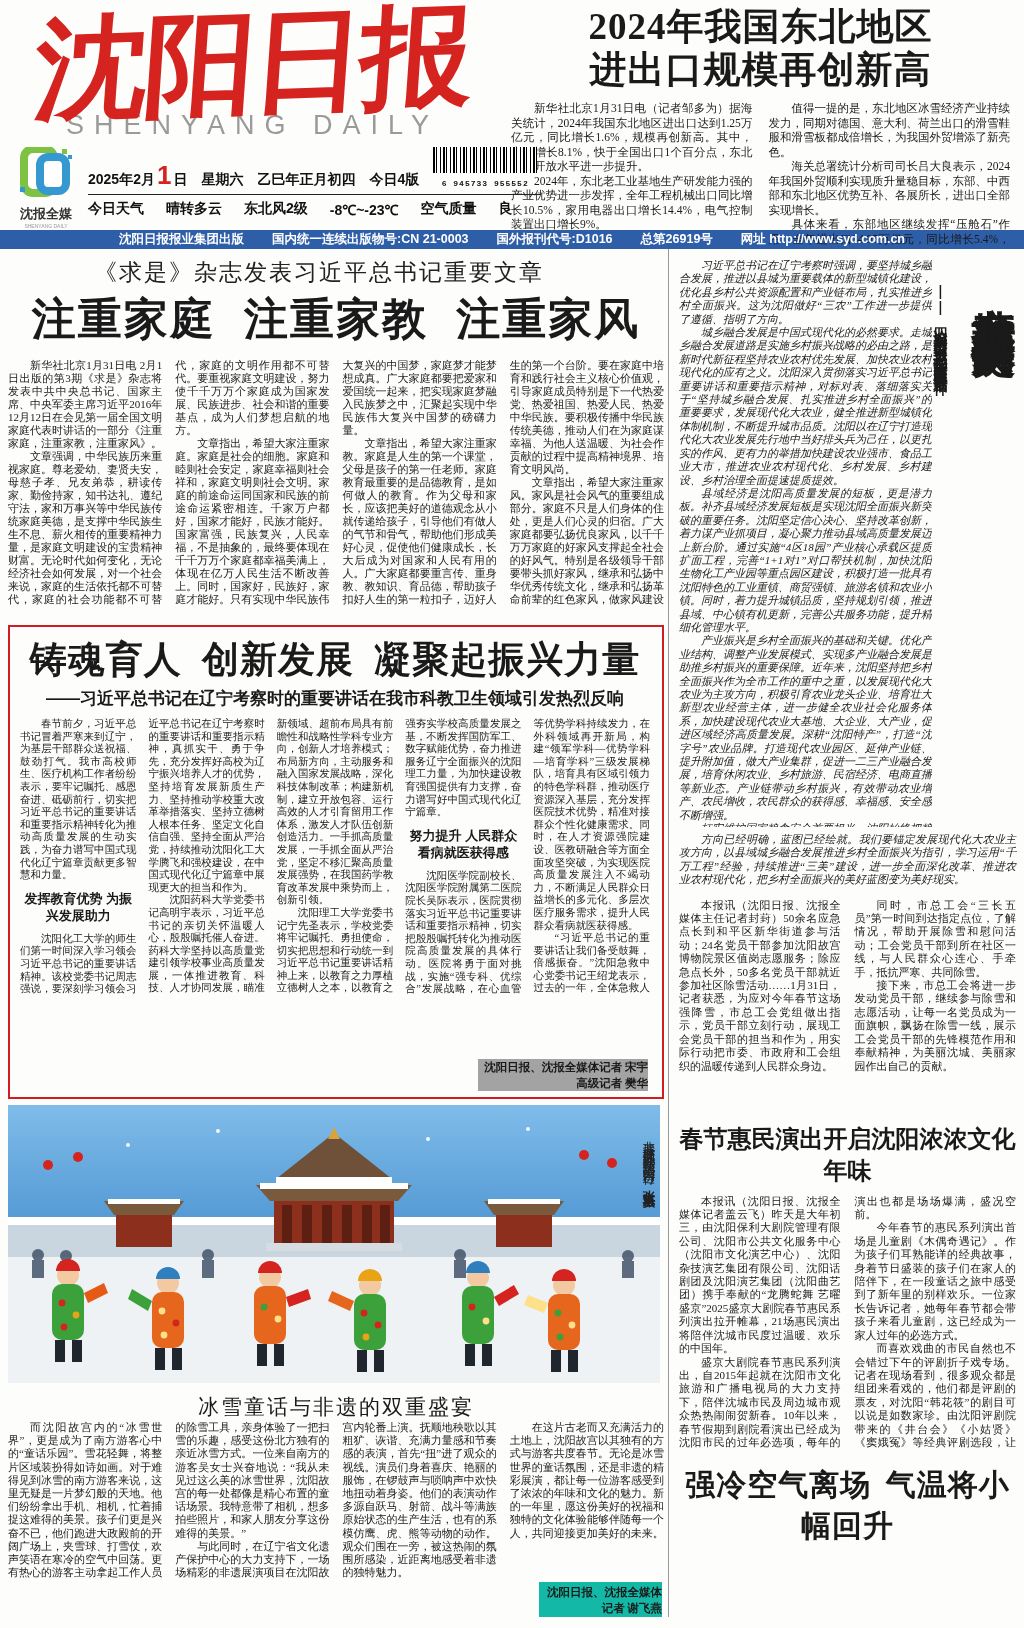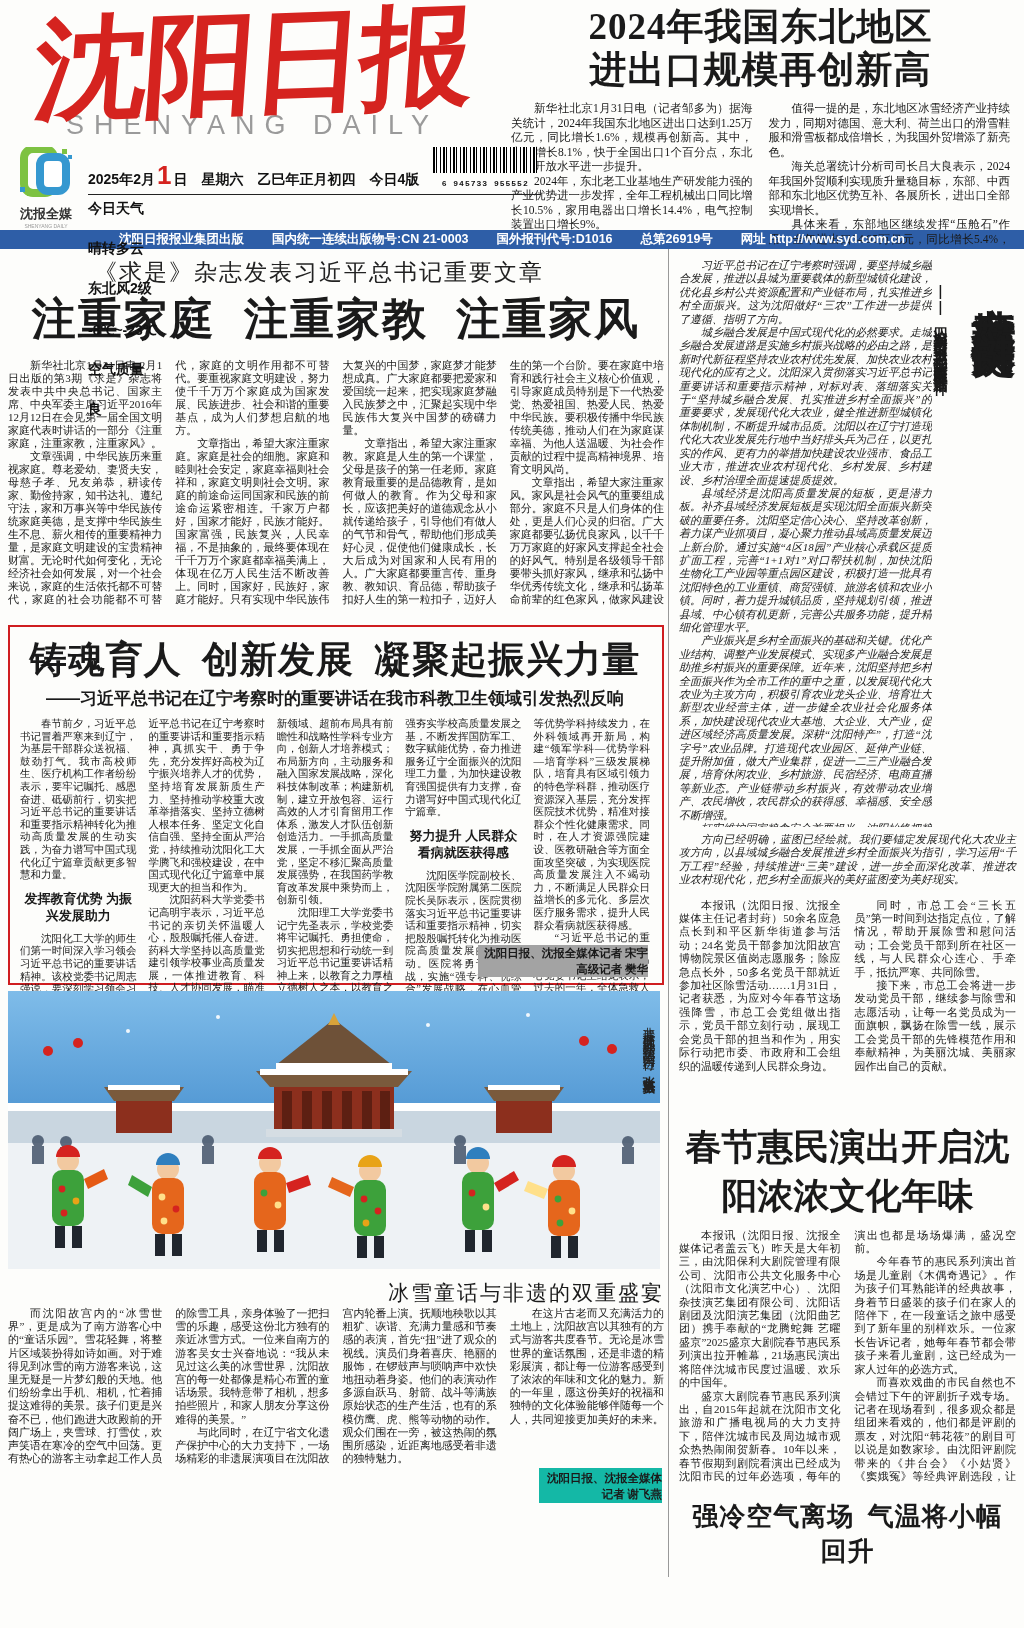--- a/index.html
+++ b/index.html
@@ -18,59 +18,59 @@
   .medialogo .cap-en{font-family:"Liberation Sans",sans-serif;font-size:5px;color:#999;}
   .dateblock{flex:1;padding:0 8px 0 14px;}
   .dateline{font-family:"Liberation Sans",sans-serif;font-weight:bold;font-size:14px;color:#111;
             display:flex;align-items:flex-end;gap:14px;white-space:nowrap;}
   .dateline .day{color:#d5231f;font-size:26px;line-height:.8;margin:0 2px;}
   .barcode-wrap{margin-left:auto;text-align:center;margin-right:4px;}
   .barcode{width:104px;height:26px;background:repeating-linear-gradient(90deg,#000 0 2px,#fff 2px 3px,#000 3px 4px,#fff 4px 7px,#000 7px 8px,#fff 8px 10px);}
   .barcode-digits{font-family:"Liberation Mono","DejaVu Sans Mono",monospace;font-size:8px;letter-spacing:1px;}
   .dateblock hr{border:none;border-top:1.5px solid #222;margin:5px 0 5px 0;}
   .weatherline{font-family:"Liberation Sans",sans-serif;font-weight:bold;font-size:14px;color:#111;
-               display:flex;gap:22px;white-space:nowrap;flex-direction:column;}
+               display:flex;gap:22px;white-space:nowrap;}
   .top-art{flex:1;padding:4px 14px 0 6px;}
   .top-art h1{font-family:"Liberation Serif",serif;font-weight:bold;font-size:37px;line-height:1.15;
               text-align:center;margin:2px 0 10px 0;letter-spacing:1px;}
   .top-art .body{column-count:2;column-gap:16px;height:148px;overflow:hidden;
                  font-size:11.5px;line-height:14.5px;text-align:justify;}
   .top-art .body p{margin:0;text-indent:2em;}
   .pubbar{background:#2e5ea7;color:#fff;font-family:"Liberation Sans",sans-serif;font-weight:bold;
           font-size:12.5px;height:19px;display:flex;align-items:center;justify-content:center;gap:28px;white-space:nowrap;}
   .content{display:flex;}
   .col-left{width:668px;padding:0 4px 0 8px;box-sizing:border-box;}
   .col-right{flex:1;border-left:1px solid #999;padding:6px 8px 0 10px;box-sizing:border-box;}
   
   .lead{padding-top:8px;}
   .lead .kicker{font-family:"Liberation Sans",sans-serif;font-size:23px;color:#222;margin-left:86px;letter-spacing:2px;}
   .lead h1{font-family:"Liberation Sans","DejaVu Sans",sans-serif;font-weight:bold;font-size:44px;
            margin:2px 0 10px 0;text-align:center;letter-spacing:2px;word-spacing:14px;}
   .lead .body{column-count:4;column-gap:13px;height:258px;overflow:hidden;
               font-size:11px;line-height:13px;text-align:justify;}
   .lead .body p{margin:0;text-indent:2em;}
   
-  .redbox{border:2.5px solid #cf1d20;margin-top:8px;padding:6px 12px 8px 10px;position:relative;height:360px;box-sizing:border-box;}
+  .redbox{border:2.5px solid #cf1d20;margin-top:8px;padding:6px 12px 8px 10px;position:relative;height:474px;box-sizing:border-box;}
   .redbox h2{font-family:"Liberation Serif",serif;font-weight:bold;font-size:37px;text-align:center;
              margin:2px 0 2px 0;letter-spacing:1px;word-spacing:10px;}
   .redbox .sub{font-family:"Liberation Sans",sans-serif;font-weight:bold;font-size:17px;text-align:center;margin-bottom:8px;}
   .redbox .body{column-count:5;column-gap:12px;height:288px;overflow:hidden;
                 font-size:10.5px;line-height:12.6px;text-align:justify;}
   .redbox .body p{margin:0;text-indent:2em;}
   .redbox .body .xhead{font-family:"Liberation Sans",sans-serif;font-weight:bold;font-size:13px;
                        text-align:center;text-indent:0;margin:8px 0;line-height:1.35;}
   .redbox .byline{position:absolute;right:14px;bottom:6px;background:#a3a3a3;font-weight:bold;
                   font-size:11.5px;text-align:right;line-height:1.4;padding-left:6px;}
   
   .photo{position:relative;margin-top:6px;}
   .photo svg{display:block;}
   .photo .vcap{position:absolute;top:26px;right:8px;writing-mode:vertical-rl;font-size:12.5px;color:#222;
                letter-spacing:2px;line-height:1.2;}
   .photo .vcap b{font-family:"Liberation Sans",sans-serif;}
-  .capkicker{font-family:"Liberation Sans",sans-serif;font-size:21px;text-align:right;margin-top:10px;letter-spacing:2px;}
+  .capkicker{font-family:"Liberation Sans",sans-serif;font-size:21px;text-align:center;margin-top:10px;letter-spacing:2px;}
   .caphead{font-family:"Liberation Serif",serif;font-weight:bold;font-size:36px;text-align:center;margin:2px 0 8px 0;letter-spacing:1px;}
   .palace-body{position:relative;column-count:4;column-gap:13px;height:196px;overflow:hidden;
                font-size:11px;line-height:13.2px;text-align:justify;}
   .palace-body p{margin:0;text-indent:2em;}
   .palace-byline{position:absolute;right:2px;bottom:0;background:#14b8a6;font-weight:bold;font-size:11.5px;
                  text-align:right;line-height:1.45;padding:2px 0 0 8px;}
   
   .editorial-top{display:flex;height:572px;overflow:hidden;}
   .ed-text{flex:1;font-style:italic;font-size:11px;line-height:13.4px;text-align:justify;overflow:hidden;padding-top:4px;}
   .ed-text p{margin:0;text-indent:2em;}
@@ -80,23 +80,23 @@
   .ed-title{writing-mode:vertical-rl;font-family:"Liberation Sans","DejaVu Sans",sans-serif;font-weight:bold;
             font-size:44px;line-height:1.0;letter-spacing:2px;margin-top:18px;width:54px;}
   .ed-close{font-style:italic;font-size:11px;line-height:13.4px;text-align:justify;margin-top:6px;}
   .ed-close p{margin:0;text-indent:2em;font-family:Liberation Serif, serif;}
   .rc-art{margin-top:12px;}
   .rc-art h2{font-family:"Liberation Serif",serif;font-weight:bold;text-align:center;margin:0 0 8px 0;letter-spacing:0;}
   .rc-art .body{column-count:2;column-gap:14px;overflow:hidden;font-size:11px;line-height:13.4px;text-align:justify;}
   .rc-art .body p{margin:0;text-indent:2em;}
   .union h2{font-size:27px;}
   .union .body{height:212px;}
-  .culture h2{font-size:36px;}
+  .culture h2{font-size:24px;}
   .culture .body{height:258px;}
-  .cold h2{font-size:26px;letter-spacing:1px;word-spacing:6px;font-family:Liberation Serif, serif;}
+  .cold h2{font-size:30px;letter-spacing:1px;word-spacing:6px;font-family:Liberation Serif, serif;}
 </style>
 </head>
 <body>
 
 <div class="page">
 
   <div class="hdr">
     <div class="hdr-left">
       <div class="brand">沈阳日报</div>
       <div class="brand-en">SHENYANG DAILY</div>

